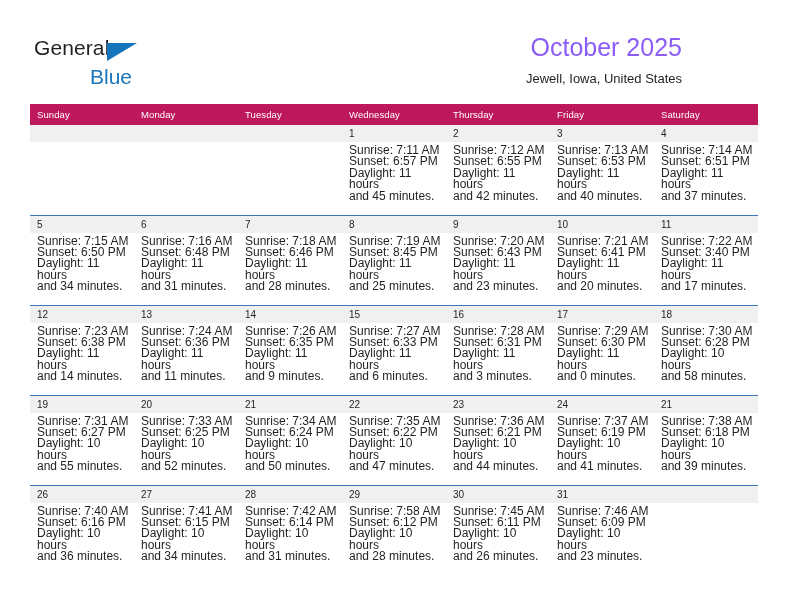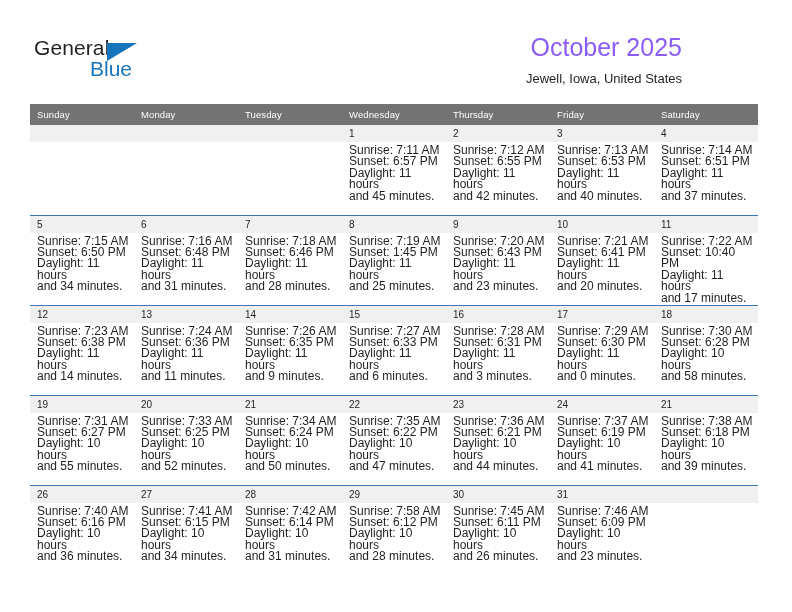--- a/index.html
+++ b/index.html
@@ -51,21 +51,21 @@
     left: 73px;
     top: 7px;
     width: 0;
     height: 0;
     border-left: 30px solid #1574bc;
     border-bottom: 18px solid transparent;
   }
   .logo-blue {
     position: absolute;
     left: 56px;
-    top: 21px;
+    top: 29px;
     font-size: 21px;
     color: #1b75bb;
     line-height: 24px;
   }
 
   .title-block {
     position: absolute;
     right: 34px;
     top: 32px;
     text-align: right;
@@ -89,21 +89,21 @@
   .calendar {
     position: absolute;
     left: 30px;
     top: 104px;
     width: 728px;
     border-collapse: collapse;
     table-layout: fixed;
   }
 
   .calendar th {
-    background: #737373;
+    background: #be185d;
     color: #ffffff;
     font-size: 9.5px;
     font-weight: normal;
     text-align: left;
     padding: 5px 0 5px 7px;
     height: 20px;
     border: none;
     letter-spacing: 0.1px;
   }
 
@@ -277,21 +277,21 @@
                 <span>Daylight: 11 hours</span>
                 <span>and 28 minutes.</span>
               </div>
             </div>
           </td>
           <td>
             <div class="daybox">
               <span class="daynum">8</span>
               <div class="daydetails">
                 <span>Sunrise: 7:19 AM</span>
-                <span>Sunset: 1:45 PM</span>
+                <span>Sunset: 8:45 PM</span>
                 <span>Daylight: 11 hours</span>
                 <span>and 25 minutes.</span>
               </div>
             </div>
           </td>
           <td>
             <div class="daybox">
               <span class="daynum">9</span>
               <div class="daydetails">
                 <span>Sunrise: 7:20 AM</span>
@@ -310,21 +310,21 @@
                 <span>Daylight: 11 hours</span>
                 <span>and 20 minutes.</span>
               </div>
             </div>
           </td>
           <td>
             <div class="daybox">
               <span class="daynum">11</span>
               <div class="daydetails">
                 <span>Sunrise: 7:22 AM</span>
-                <span>Sunset: 10:40 PM</span>
+                <span>Sunset: 3:40 PM</span>
                 <span>Daylight: 11 hours</span>
                 <span>and 17 minutes.</span>
               </div>
             </div>
           </td>
         </tr>
         <tr class="week-3">
           <td>
             <div class="daybox">
               <span class="daynum">12</span>

